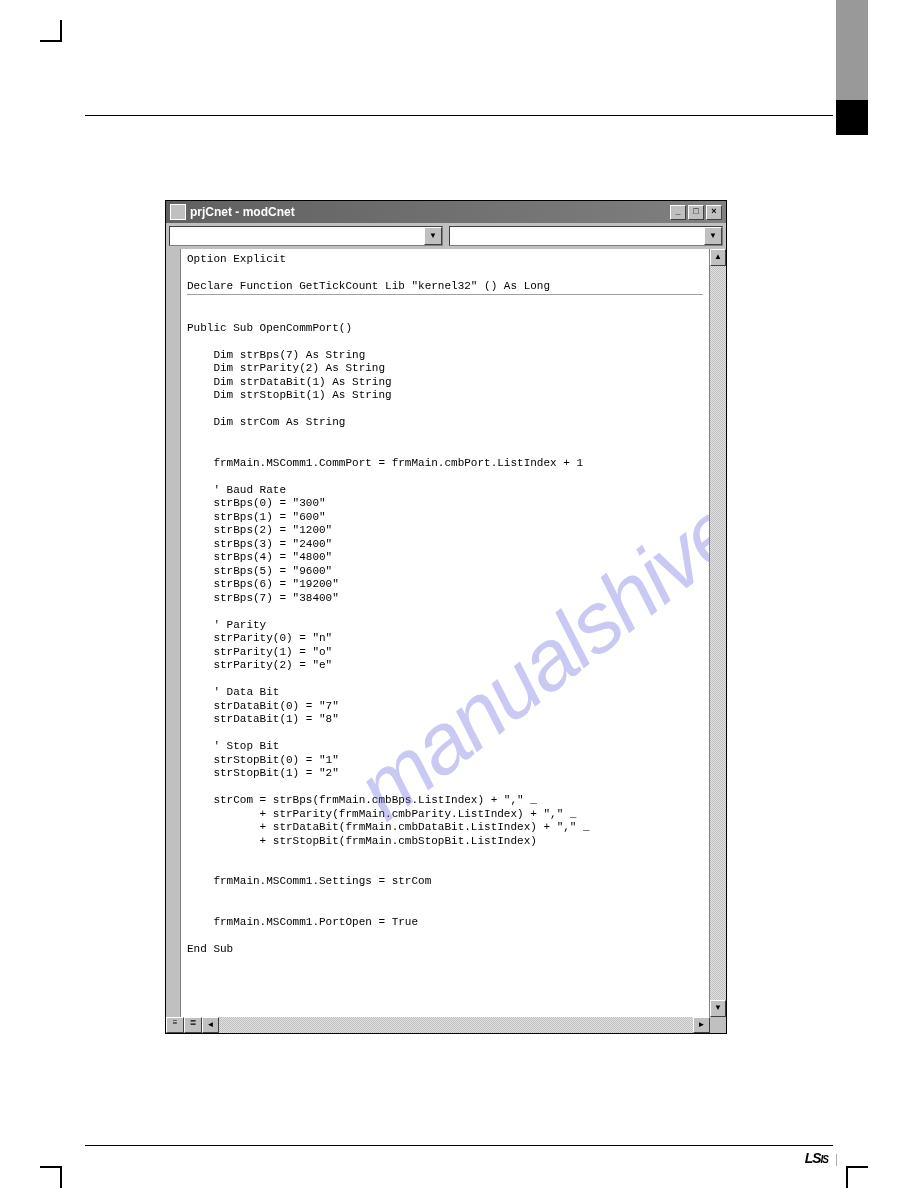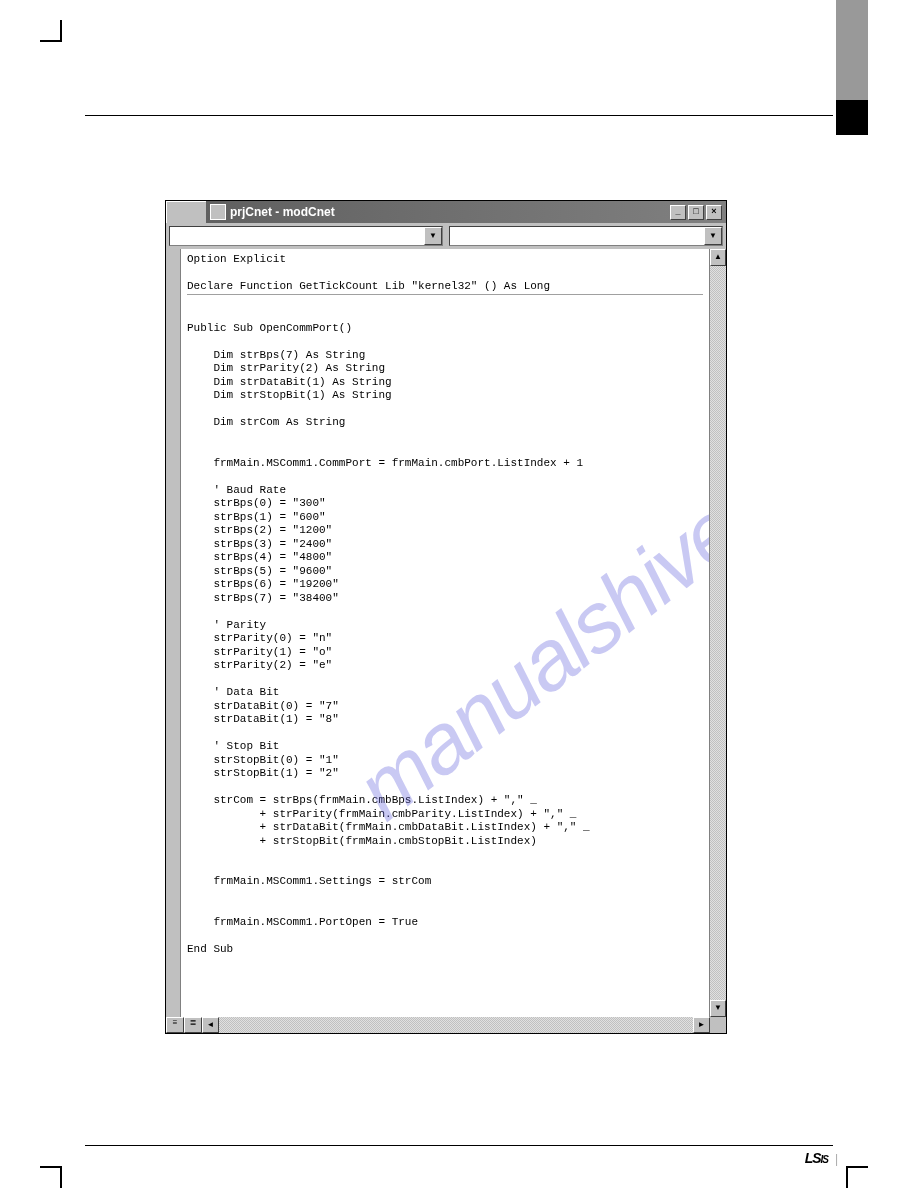--- a/index.html
+++ b/index.html
@@ -101,21 +101,20 @@
   }
   .titlebar {
     background: linear-gradient(to right, #606060, #808080);
     color: #fff;
     padding: 2px 4px;
     display: flex;
     align-items: center;
     font-size: 12px;
     font-weight: bold;
     height: 18px;
-    margin-left: 40px;
   }
   .titlebar .icon {
     width: 14px;
     height: 14px;
     background: #c0c0c0;
     margin-right: 4px;
     display: inline-block;
     border: 1px solid #fff;
   }
   .titlebar .title {

